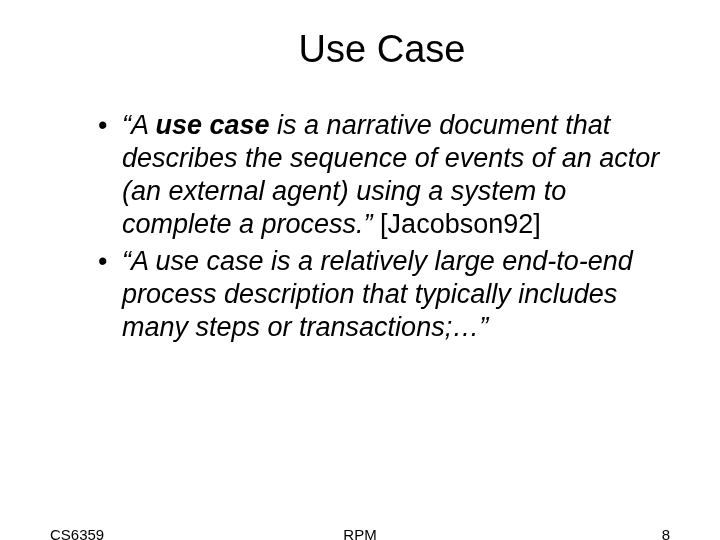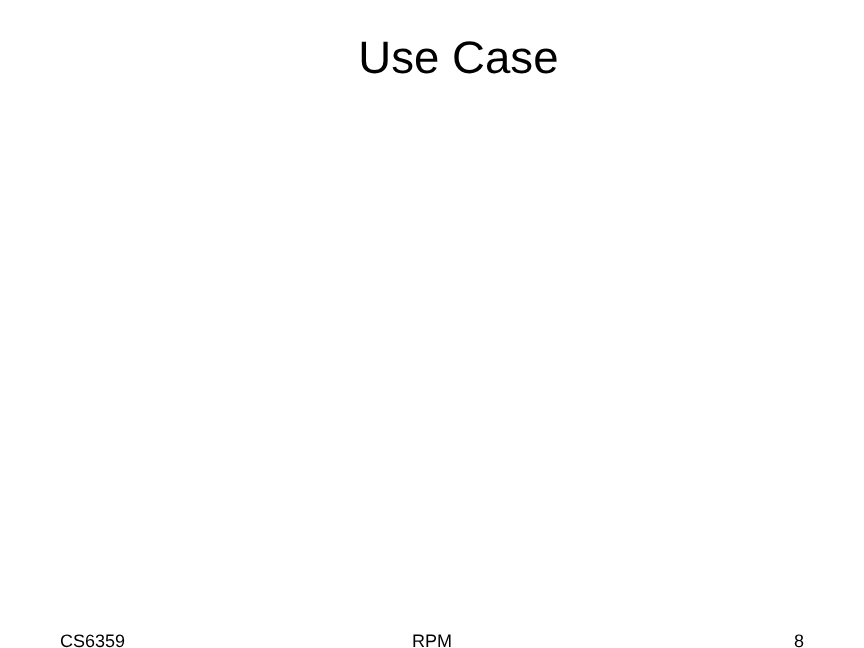--- a/index.html
+++ b/index.html
@@ -77,20 +77,26 @@
   }
 </style>
 </head>
 <body>
 
 <div class="slide">
 
   <div class="title">Use Case</div>
 
   <ul class="bullets">
+    <li>
+      <span>“A </span><span class="bold">use case</span><span> is a narrative document that describes the sequence of events of an actor (an external agent) using a system to complete a process.” </span><span class="citation">[Jacobson92]</span>
+    </li>
+    <li>
+      <span>“A use case is a relatively large end-to-end process description that typically includes many steps or transactions;…”</span>
+    </li>
   </ul>
 
   <div class="footer">
     <span class="footer-left">CS6359</span>
     <span class="footer-center">RPM</span>
     <span class="footer-right">8</span>
   </div>
 
 </div>
 

